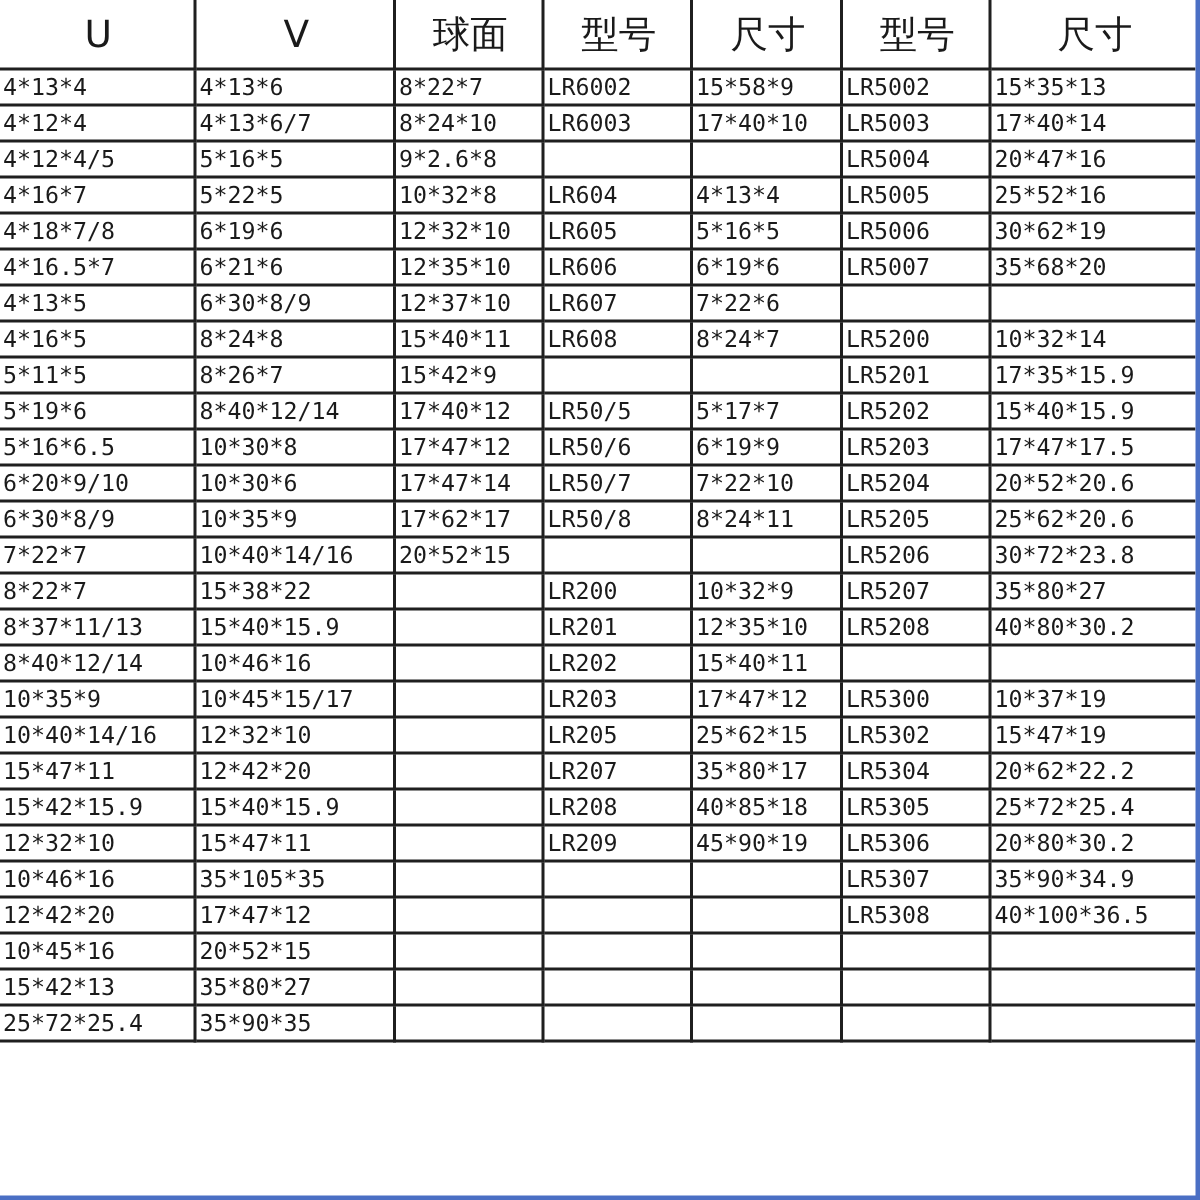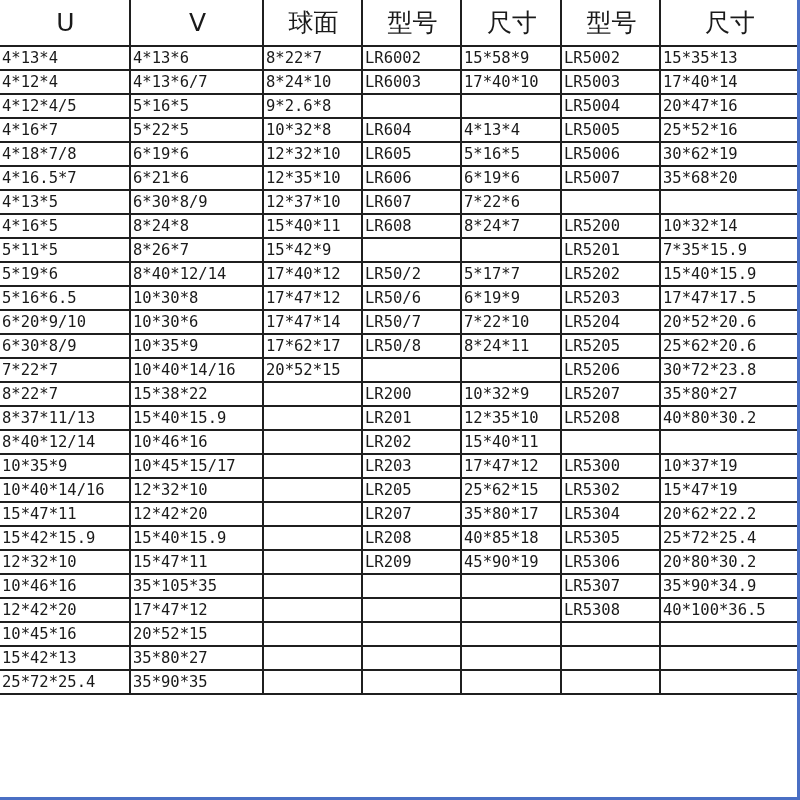--- a/index.html
+++ b/index.html
@@ -147,27 +147,27 @@
           <td>LR5200</td>
           <td>10*32*14</td>
         </tr>
         <tr>
           <td>5*11*5</td>
           <td>8*26*7</td>
           <td>15*42*9</td>
           <td></td>
           <td></td>
           <td>LR5201</td>
-          <td>7*35*15.9</td>
+          <td>17*35*15.9</td>
         </tr>
         <tr>
           <td>5*19*6</td>
           <td>8*40*12/14</td>
           <td>17*40*12</td>
-          <td>LR50/2</td>
+          <td>LR50/5</td>
           <td>5*17*7</td>
           <td>LR5202</td>
           <td>15*40*15.9</td>
         </tr>
         <tr>
           <td>5*16*6.5</td>
           <td>10*30*8</td>
           <td>17*47*12</td>
           <td>LR50/6</td>
           <td>6*19*9</td>

